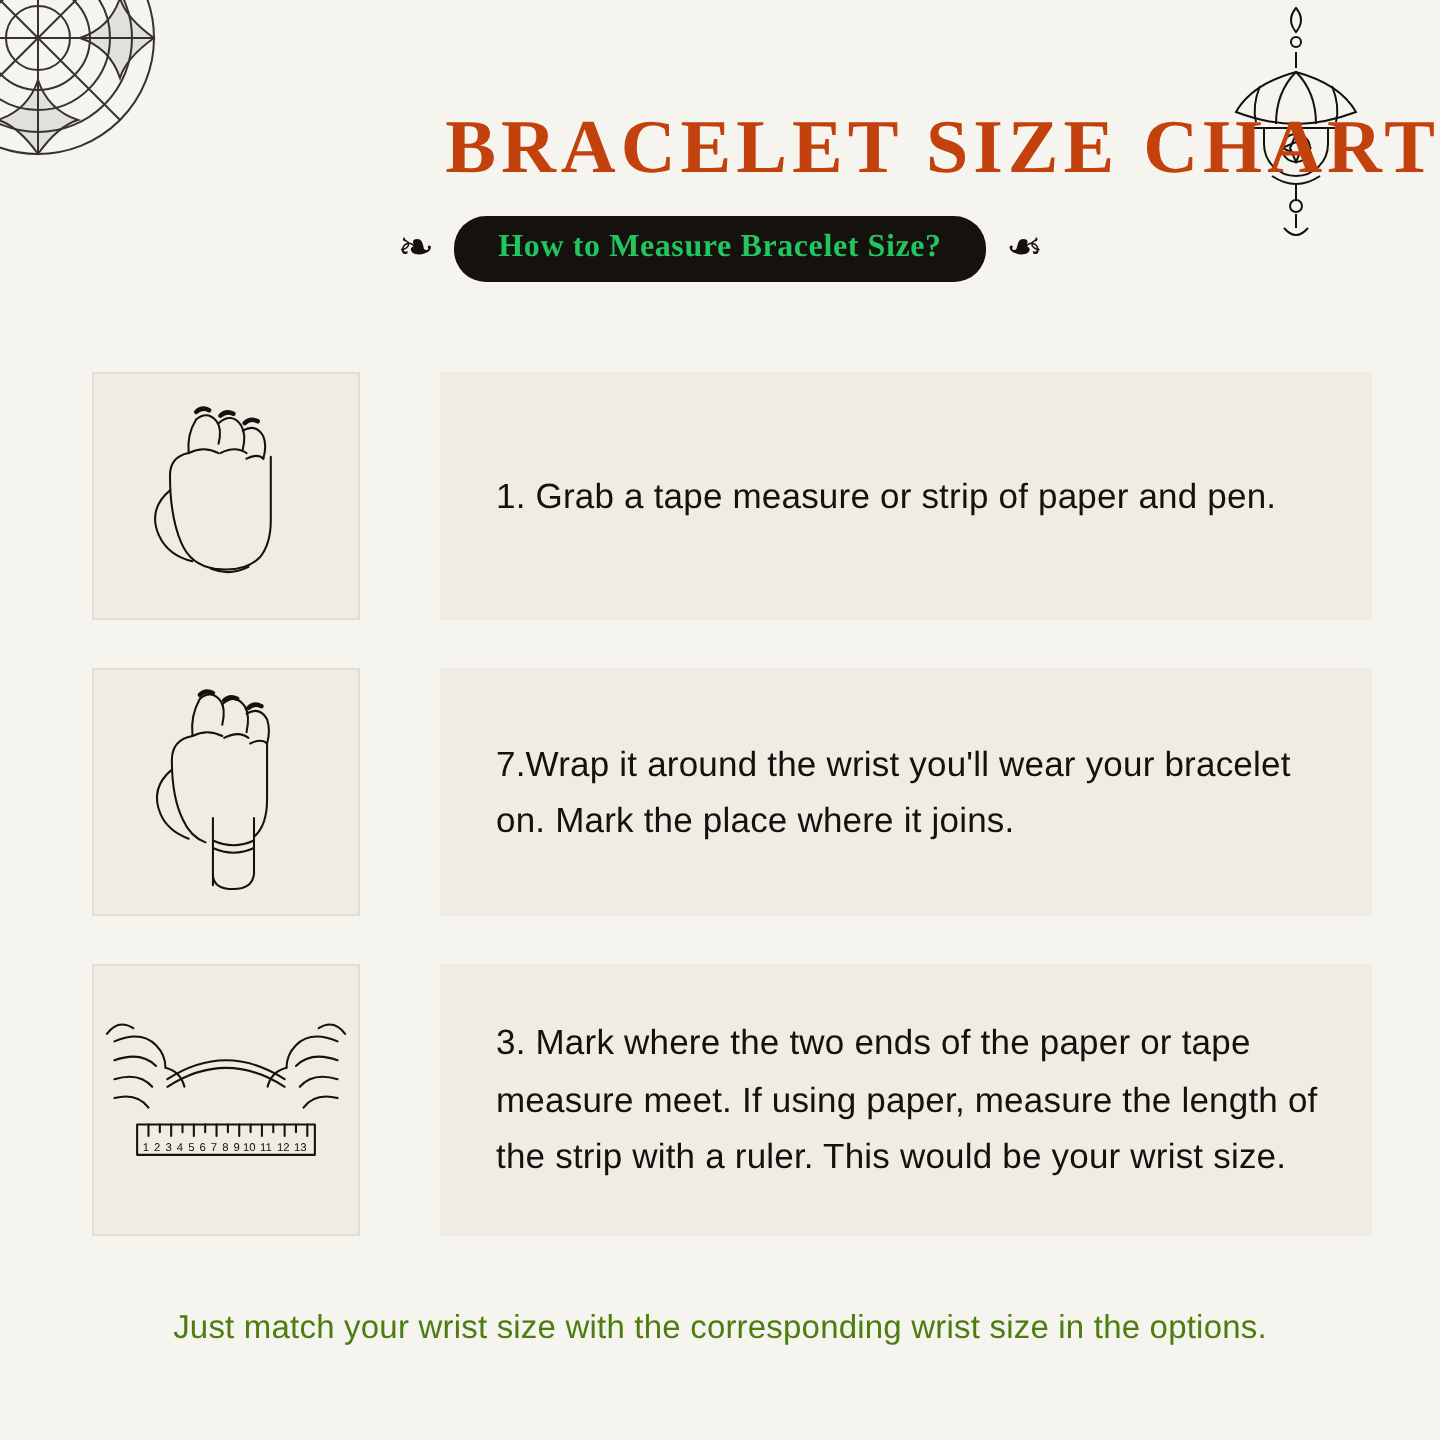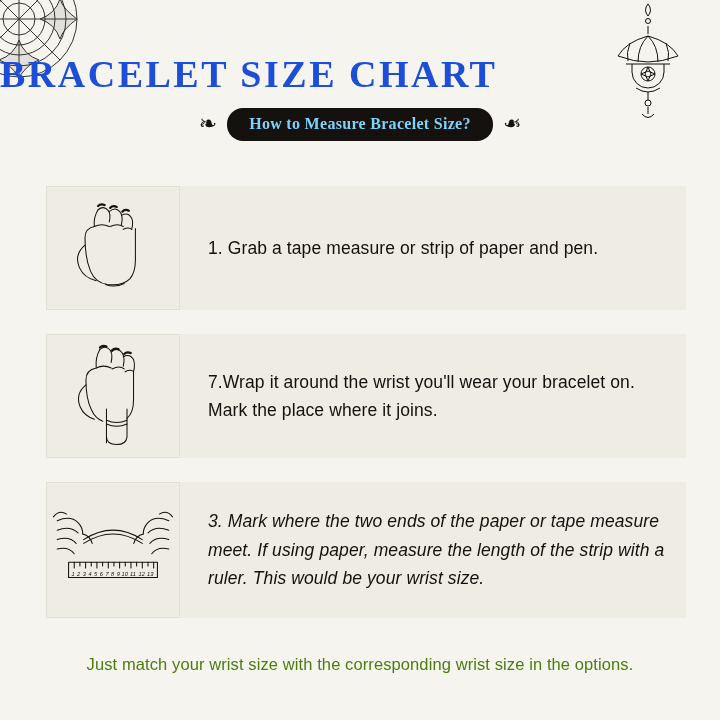--- a/index.html
+++ b/index.html
@@ -40,26 +40,26 @@
     width: 92px;
     height: 120px;
     pointer-events: none;
   }
 
   .title {
     position: absolute;
     top: 52px;
     left: 0;
     width: 720px;
-    text-align: left;
+    text-align: right;
     font-family: "Liberation Serif", serif;
     font-size: 38px;
     letter-spacing: 2.5px;
     font-weight: 700;
-    color: #1d4ed8;
+    color: #c2410c;
   }
 
   .subtitle-row {
     position: absolute;
     top: 108px;
     left: 0;
     width: 720px;
     display: flex;
     align-items: center;
     justify-content: center;
@@ -69,41 +69,42 @@
     font-family: "Liberation Serif", serif;
     font-size: 22px;
     color: #14110e;
     line-height: 1;
     transform: translateY(-1px);
   }
   .flourish.right { transform: translateY(-1px) scaleX(-1); }
 
   .pill {
     background: #14110e;
-    color: #7dd3fc;
+    color: #22c55e;
     border-radius: 16px;
     padding: 7px 22px 8px;
     font-family: "Liberation Serif", serif;
     font-weight: 700;
     font-size: 16px;
     letter-spacing: 0.3px;
     white-space: nowrap;
     text-align: right;
   }
 
   .steps {
     position: absolute;
     top: 186px;
     left: 46px;
     width: 640px;
   }
   .step {
     display: flex;
     align-items: stretch;
     margin-bottom: 24px;
+    gap: 40px;
   }
   .step-img {
     width: 134px;
     min-width: 134px;
     background: #efece4;
     border: 1px solid #e2ded2;
     box-sizing: border-box;
     display: flex;
     align-items: center;
     justify-content: center;
@@ -117,21 +118,21 @@
     box-sizing: border-box;
     font-size: 17.5px;
     line-height: 1.62;
     color: #14110e;
     letter-spacing: 0.1px;
   }
   .step-text span { display: block; }
 
   .step1 .step-img, .step1 .step-text { height: 124px; }
   .step2 .step-img, .step2 .step-text { height: 124px; }
-  .step3 .step-img, .step3 .step-text { height: 136px; font-style: italic; }
+  .step3 .step-img, .step3 .step-text { height: 136px; }
 
   .step3 .step-text { padding-right: 8px; }
 
   .footer {
     position: absolute;
     top: 655px;
     left: 0;
     width: 720px;
     text-align: center;
     font-size: 16.5px;

